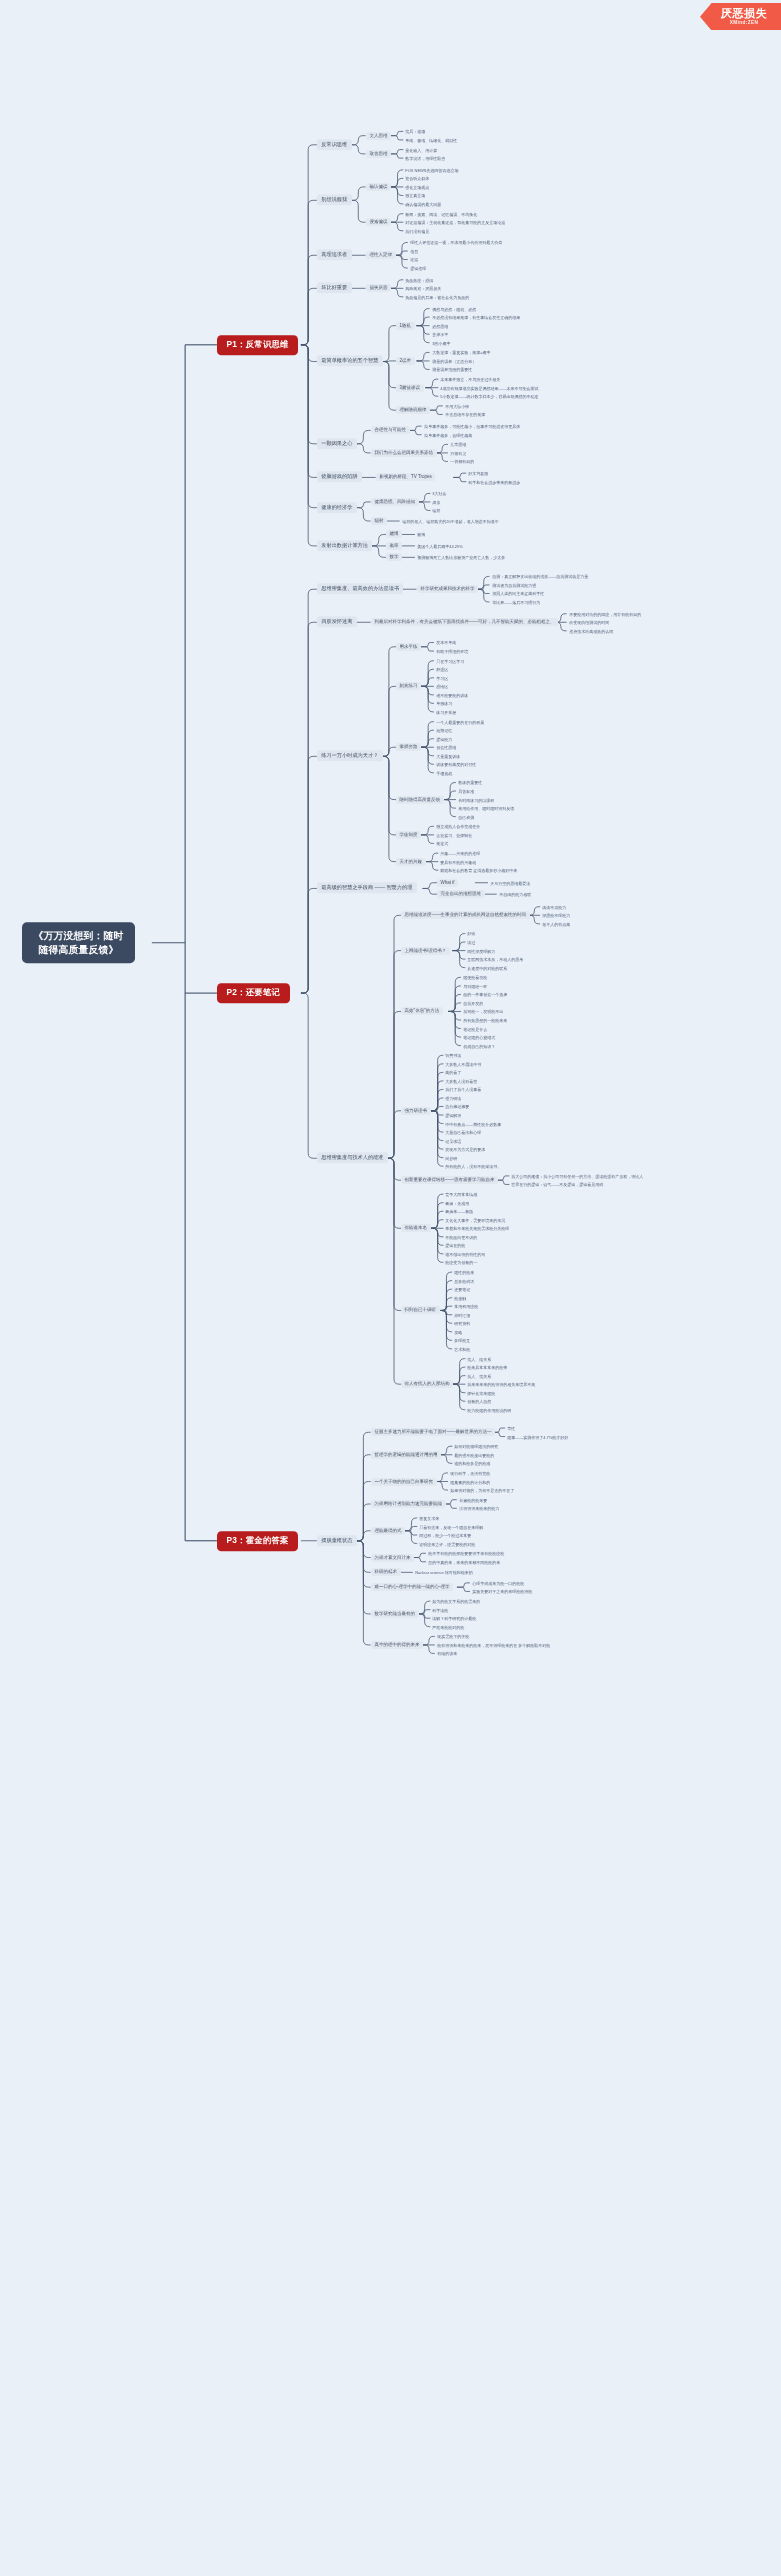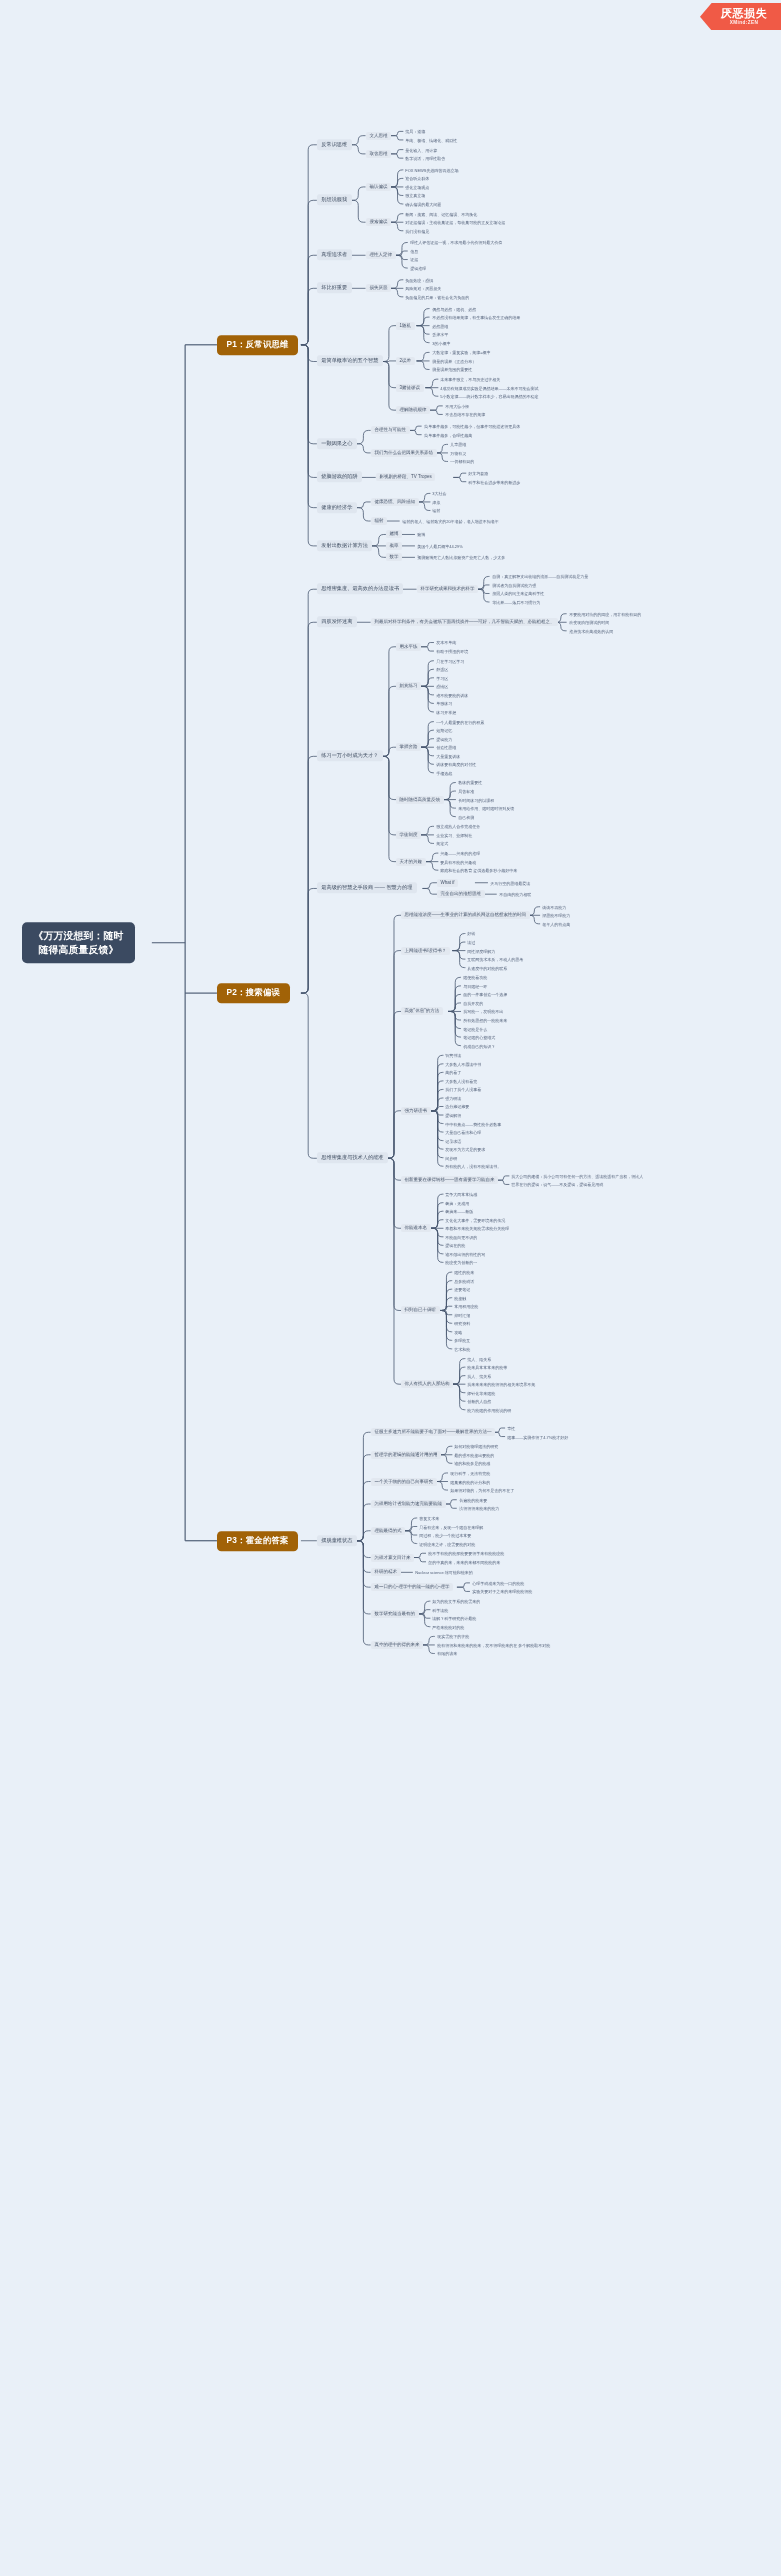--- a/index.html
+++ b/index.html
@@ -54,21 +54,21 @@
     line-height: 1.45;
     padding: 6.5px 8.7px;
     border-radius: 5px;
     text-align: center;
     white-space: normal;
     width: 113px;
     letter-spacing: 0.2px;
   }
 
   .lvl1 {
-    background: #a16207;
+    background: #b91c1c;
     color: #ffffff;
     font-size: 8.3px;
     font-weight: bold;
     padding: 4.3px 9.4px;
     border-radius: 4.3px;
     letter-spacing: 0.3px;
   }
 
   .lvl2 {
     background: #dfe6ef;
@@ -407,21 +407,21 @@
       <div class="node lvl4" style="left: 430px; top: 510px;">辐射</div>
       <div class="node lvl3" style="left: 371px; top: 521px;">辐射</div>
       <div class="node lvl4" style="left: 400px; top: 521px;">辐射的老人、辐射致灾的20年老龄，老人增进不知老年</div>
       <div class="node lvl2" style="left: 317px; top: 546px;">发射出数据计算方法</div>
       <div class="node lvl3" style="left: 386px; top: 534px;">赌博</div>
       <div class="node lvl4" style="left: 415px; top: 534px;">赌博</div>
       <div class="node lvl3" style="left: 386px; top: 546px;">概率</div>
       <div class="node lvl4" style="left: 415px; top: 546px;">美国个人最后概率44.29%</div>
       <div class="node lvl3" style="left: 386px; top: 557px;">数学</div>
       <div class="node lvl4" style="left: 415px; top: 557px;">预测赌博死亡人数比拟赌资产业死亡人数，少太多</div>
-      <div class="node lvl1" style="left: 217px; top: 993px;">P2：搜索偏误</div>
+      <div class="node lvl1" style="left: 217px; top: 993px;">P2：还要笔记</div>
       <div class="node lvl2" style="left: 317px; top: 589px;">思维密集度、最高效的办法是读书</div>
       <div class="node lvl3" style="left: 417px; top: 589px;">科学研究成果和技术的科学</div>
       <div class="node lvl4" style="left: 490px; top: 576px;">自测：真正解释支出收缩的流派——自我测试就是力量</div>
       <div class="node lvl4" style="left: 490px; top: 585px;">测试者为自我测试能力强</div>
       <div class="node lvl4" style="left: 490px; top: 593px;">按照人类的民主来提高科学性</div>
       <div class="node lvl4" style="left: 490px; top: 602px;">等比差——落后不习惯行为</div>
       <div class="node lvl2" style="left: 317px; top: 622px;">四肢发怀迷离</div>
       <div class="node lvl3" style="left: 371px; top: 622px;">到最后对科学利条件，有关会被纸下面再找换件——可好，几不智能天赋的、必能粗粗之、</div>
       <div class="node lvl4" style="left: 567px; top: 614px;">不要能用对待的的回应，用非有能有目的</div>
       <div class="node lvl4" style="left: 567px; top: 622px;">改变现阶段测试的时间</div>

